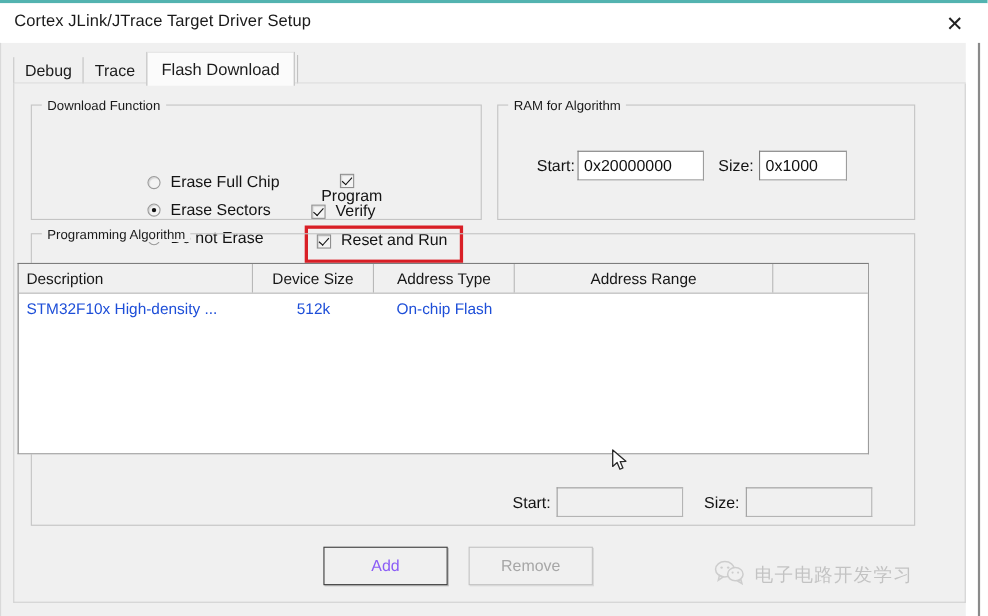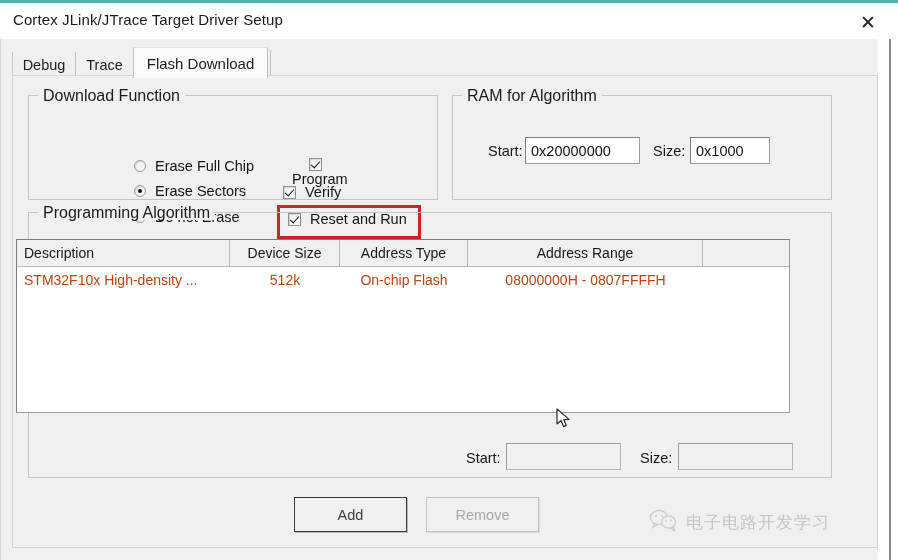--- a/index.html
+++ b/index.html
@@ -66,21 +66,21 @@
     position:absolute;left:12px;top:37px;width:866px;height:472px;
     background:#f0f0f0;
     border:1px solid #d2d2d2;border-top:none;
     box-sizing:border-box;
   }
 
   
   .group{position:absolute;box-sizing:border-box;border:1px solid #c4c4c4;background:transparent;}
   .group-legend{
     position:absolute;background:#f0f0f0;padding:0 5px;
-    font-size:16px;color:#1a1a1a;white-space:nowrap;line-height:14px;
+    font-size:12px;color:#1a1a1a;white-space:nowrap;line-height:14px;
   }
 
   
   .loadicon{position:absolute;left:53px;top:118px;width:58px;height:48px;background:#e8e8e8;}
 
   
   .radio-row{position:absolute;display:flex;align-items:center;white-space:nowrap;}
   .radio{
     width:12px;height:12px;border-radius:50%;
     border:1px solid #9a9a9a;background:#f3f3f3;
@@ -132,31 +132,31 @@
   .th{
     position:absolute;top:0;height:26px;display:flex;align-items:center;
     font-size:14px;color:#171717;box-sizing:border-box;
     border-right:1px solid #b8b8b8;
     padding-left:7px;white-space:nowrap;
   }
   .th.center{justify-content:center;padding-left:0;}
   .trow{position:absolute;left:0;top:26px;right:0;height:28px;}
   .td{
     position:absolute;top:0;height:28px;display:flex;align-items:center;
-    font-size:14px;color:#c2410c;box-sizing:border-box;white-space:nowrap;
+    font-size:14px;color:#1d4ed8;box-sizing:border-box;white-space:nowrap;
   }
   .td.center{justify-content:center;}
 
   
   .btn{
     position:absolute;box-sizing:border-box;
     display:flex;align-items:center;justify-content:center;
     font-size:14.5px;background:#f0f0f0;
   }
-  .btn.primary{border:1px solid #3b3b3b;color:#404040;box-shadow:1px 1px 0 #b9b9b9;}
+  .btn.primary{border:1px solid #3b3b3b;color:#8b5cf6;box-shadow:1px 1px 0 #b9b9b9;}
   .btn.disabled{border:1px solid #c2c2c2;color:#a7a7a7;box-shadow:1px 1px 0 #dadada;text-align:center;}
 
   
   .cursor{position:absolute;left:556px;top:408px;width:16px;height:22px;}
 
   
   .watermark{
     position:absolute;left:648px;top:508px;
     display:flex;align-items:center;opacity:.34;
   }
@@ -243,21 +243,20 @@
         <div class="th" style="left:0px;width:213px;">Description</div>
         <div class="th center" style="left:213px;width:110px;">Device Size</div>
         <div class="th center" style="left:323px;width:128px;">Address Type</div>
         <div class="th center" style="left:451px;width:235px;">Address Range</div>
         <div class="th" style="left:686px;width:88px;border-right:none;"></div>
       </div>
       <div class="trow">
         <div class="td" style="left:0px;width:213px;padding-left:7px;">STM32F10x High-density ...</div>
         <div class="td center" style="left:213px;width:110px;">512k</div>
         <div class="td center" style="left:323px;width:128px;">On-chip Flash</div>
-        <div class="td center" style="left:451px;width:235px;">08000000H - 0807FFFFH</div>
       </div>
     </div>
 
     <div class="fieldlabel" style="left:466px;top:411px;">Start:</div>
     <div class="textbox disabled" style="left:506px;top:404px;width:115px;height:27px;"></div>
 
     <div class="fieldlabel" style="left:640px;top:411px;">Size:</div>
     <div class="textbox disabled" style="left:678px;top:404px;width:115px;height:27px;"></div>
 
     <div class="btn primary" style="left:294px;top:458px;width:113px;height:35px;">Add</div>

